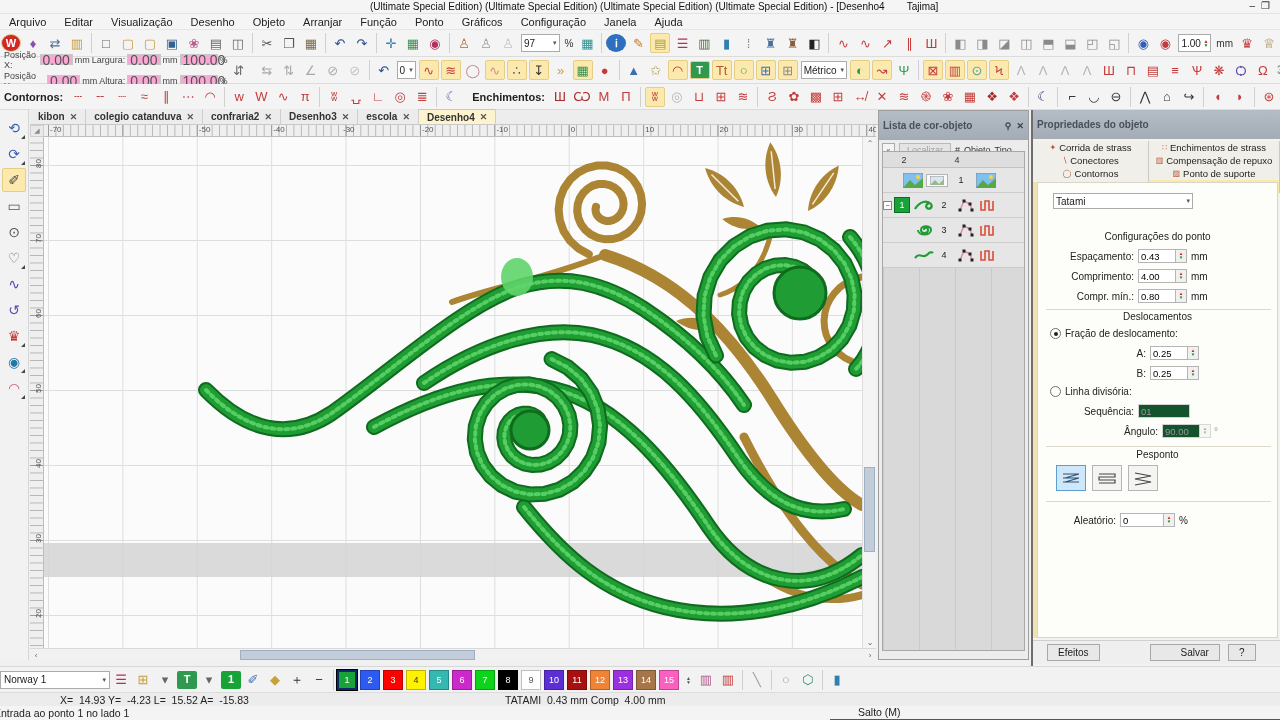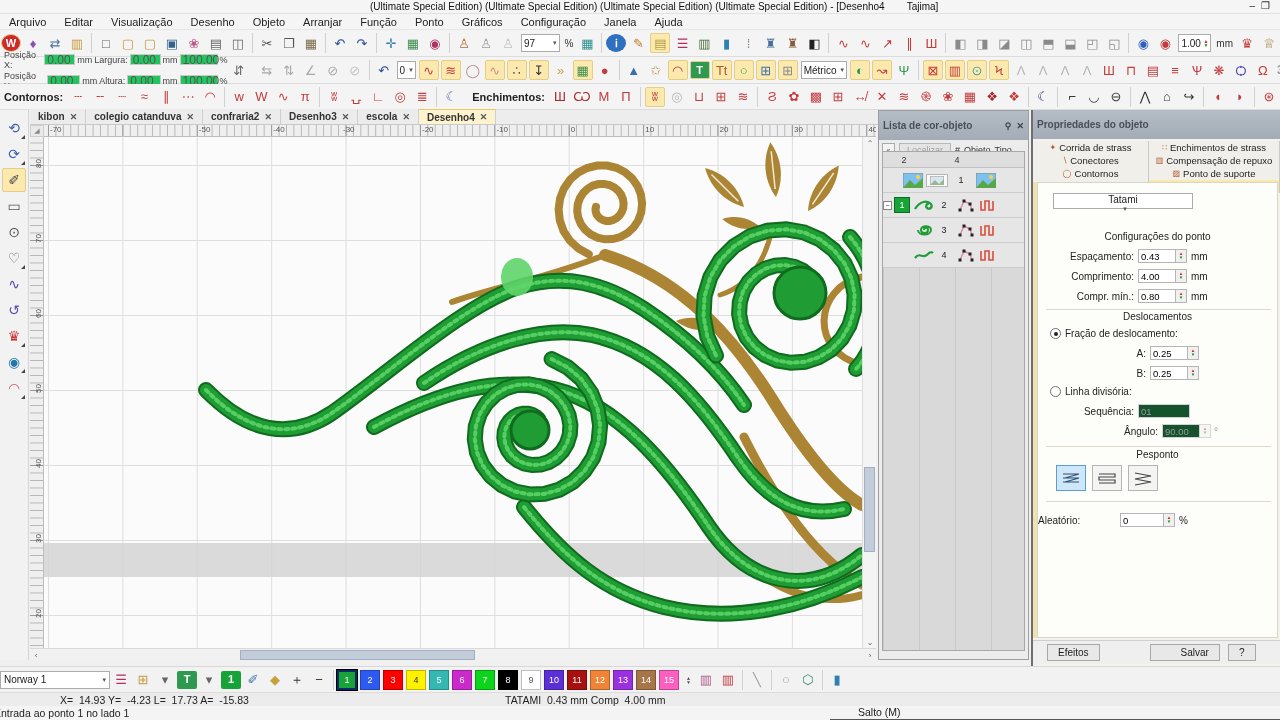--- a/index.html
+++ b/index.html
@@ -19,21 +19,21 @@
   #tb3 { top:84px; height:26px; }
   .icons { display:flex; align-items:center; height:100%; }
   .tbi { display:inline-flex; align-items:center; justify-content:center; min-width:20px; height:20px; margin:0 1px; font-size:13px; border-radius:2px; cursor:default; line-height:1; }
   .tbi.hl { background:#fbe9ae; border:1px solid #e5cd83; }
   .tbi.rd { border-radius:50%; }
   .tsep { width:1px; height:20px; background:#d0d0d0; margin:0 3px; }
   .combo { display:inline-flex; align-items:center; background:#fff; border:1px solid #ababab; height:18px; font-size:10px; padding:0 2px; margin:0 2px; }
   .combo .arr { font-size:7px; color:#555; margin-left:4px; }
   .unit { font-size:10px; color:#333; margin:0 3px; }
   .fieldlbl { font-size:9px; color:#444; }
-  .fieldbox { background:#22c55e; border:1px solid #c8c8c8; font-size:12px; color:#555; padding:0 2px; height:11px; display:inline-flex; align-items:center; }
+  .fieldbox { background:#f9a8d4; border:1px solid #c8c8c8; font-size:14px; color:#555; padding:0 2px; height:11px; display:inline-flex; align-items:center; }
   .spin6 { display:inline-flex; flex-direction:column; justify-content:center; margin-left:1px; }
   .spin6 span { font-size:5px; line-height:4px; }
   .spin6 .u { color:#c22; } .spin6 .d { color:#1a8a1a; }
   .grplbl { font-weight:bold; font-size:11px; color:#222; margin:0 4px; }
 
   
   #tabbar { position:absolute; left:30px; top:110px; width:848px; height:15px; display:flex; align-items:flex-end; background:#ededed; border-bottom:1px solid #c9c9c9; }
   .doc-tab { display:flex; align-items:center; gap:5px; height:15px; padding:0 8px; font-size:10px; background:#ececec; border-right:1px solid #cfcfcf; color:#333;font-weight:bold; }
   .doc-tab.active { background:#fdf3cf; border-top:1px solid #e8c96a; font-weight:bold; }
   .tab-close { font-size:9px; color:#555; }
@@ -683,21 +683,21 @@
         <span class="pico">☆</span>
         <span>Especial</span>
       </span>
       <span class="ptab active">
         <span class="pico">◭</span>
         <span>Enchimentos</span>
       </span>
     </div>
   <div class="yellowstrip"></div>
   <div id="prop-body">
-    <span class="combo" style="position:absolute; left:13px; top:10px; width:140px; height:16px;flex-direction:column;">
+    <span class="combo" style="position:absolute; left:13px; top:10px; width:140px; height:16px;">
       <span style="flex:1;">Tatami</span>
       <span class="arr">▾</span>
     </span>
 
     <span class="sect-title" style="top:48px;">Configurações do ponto</span>
     <div class="prow" style="left:0; top:66px; width:100%;">
       <span class="plbl" style="width:96px; text-align:right;">Espaçamento:</span>
       <input class="pinput" style="margin-left: 4px;" value="0.43">
       <span class="spinbox">
           <span class="u">▲</span>
@@ -778,21 +778,21 @@
           </svg>
       </span>
       <span class="pesp-btn">
         <svg width="22" height="16">
             <path d="M3,3 L19,6 L3,9 L19,12 L3,15" fill="none" stroke="#444" stroke-width="1.2"></path>
           </svg>
       </span>
     </div>
     <div class="hsep" style="top:318px;"></div>
     <div class="prow" style="left:0; top:330px; width:100%;">
-      <span class="plbl" style="width:78px; text-align:left;">Aleatório:</span>
+      <span class="plbl" style="width:78px; text-align:right;">Aleatório:</span>
       <input class="pinput" style="margin-left: 4px; width: 44px;" value="0">
       <span class="spinbox">
           <span class="u">▲</span>
           <span class="d">▼</span>
         </span>
       <span class="plbl" style="margin-left:4px;">%</span>
     </div>
   </div>
   <div id="prop-footer">
     <span class="pbtn">Efeitos</span>
@@ -848,20 +848,20 @@
       <span class="tbi" style="color: rgb(154, 154, 154);">╲</span>
       <span class="tsep"></span>
       <span class="tbi" style="color: rgb(154, 154, 154);">○</span>
       <span class="tbi" style="color: rgb(58, 143, 111);">⬡</span>
       <span class="tsep"></span>
       <span class="tbi" style="color: rgb(47, 127, 176);">▮</span>
     </div>
 </div>
 
 <div id="statusbar">
-  <span style="position:absolute; left:60px; top:1px;">X=  14.93 Y=  -4.23 L=  17.73 A=  -15.83</span>
+  <span style="position:absolute; left:60px; top:1px;">X=  14.93 Y=  -4.23 L=  15.52 A=  -15.83</span>
   <span style="position:absolute; left:505px; top:1px;">TATAMI  0.43 mm Comp  4.00 mm</span>
 </div>
 <div id="msgbar">
   <span style="position:absolute; left:-6px; top:1px;">Entrada ao ponto 1 no lado 1</span>
   <span id="salto">Salto (M)</span>
   <div id="salto-line"></div>
 </div>
 
 </body></html>

